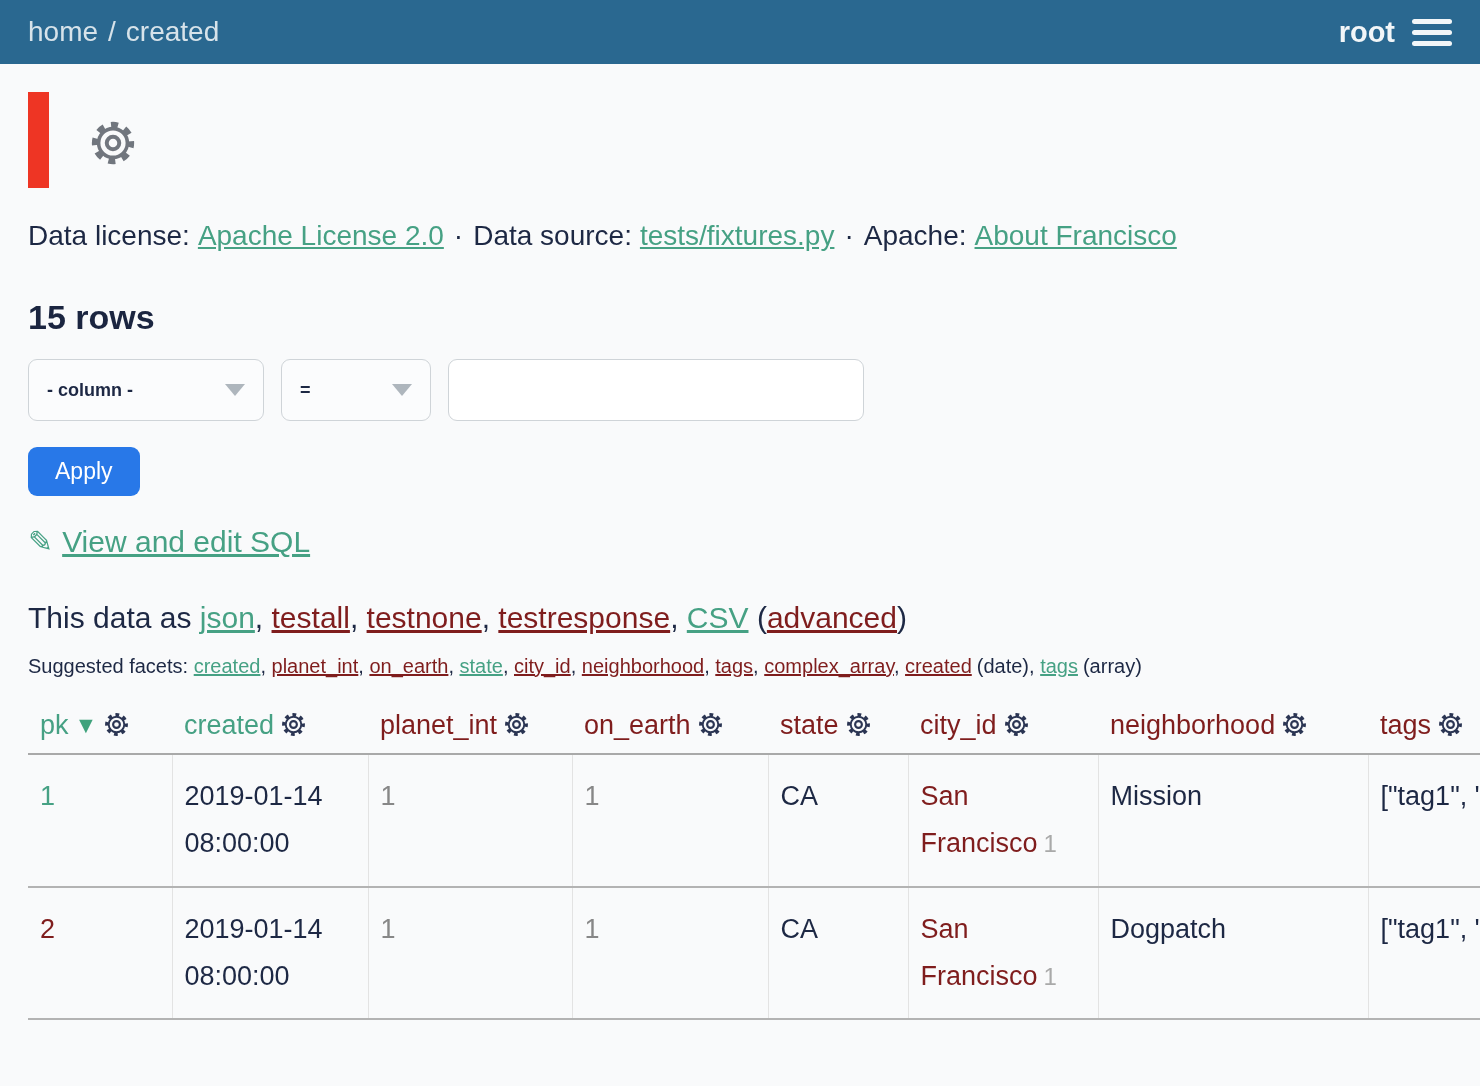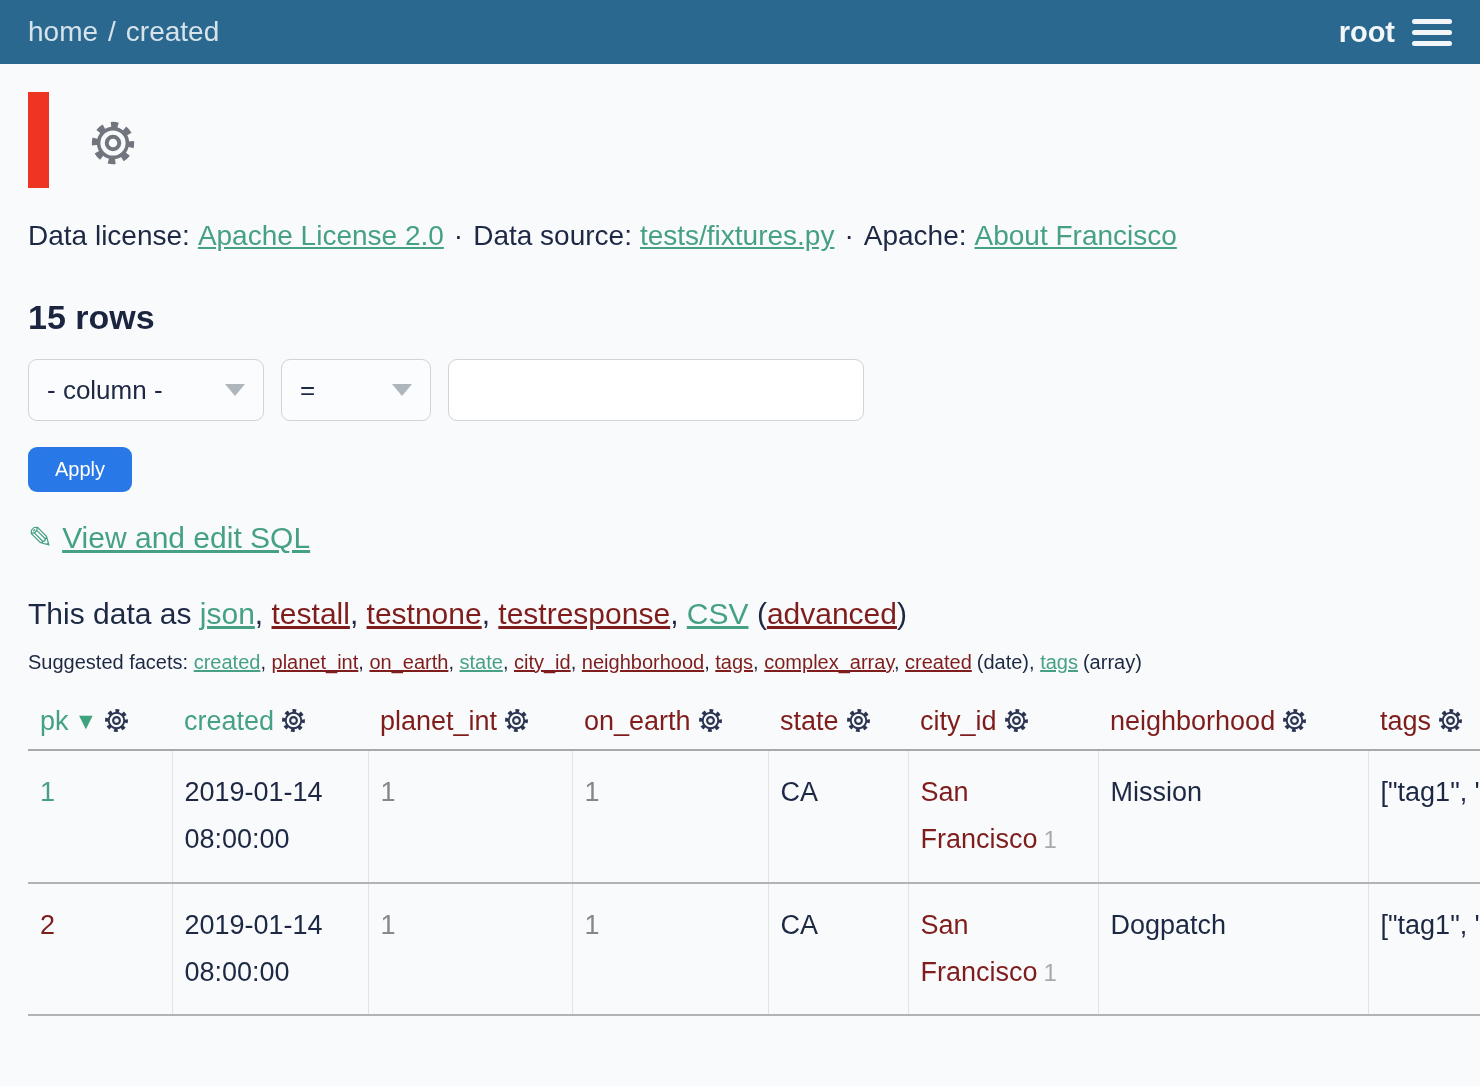--- a/index.html
+++ b/index.html
@@ -36,35 +36,35 @@
   .meta .lbl { margin-right:8px; }
   .meta .dot { margin:0 10px; }
 
   h2 { margin:46px 28px 0; font-size:34px; font-weight:700; color:#1b2540; }
 
   
   .filters { display:flex; gap:17px; margin:22px 28px 0; }
   .fake-select {
     height:62px; border:1px solid #cfd4d8; border-radius:9px; background:#fbfcfd;
     display:flex; align-items:center; justify-content:space-between;
-    padding:0 18px; font-size:26px; color:#1d2844; cursor:pointer;
+    padding:0 18px; font-size:18px; color:#1d2844; cursor:pointer;font-weight:bold;
   }
   .fake-select.col { width:236px; }
   .fake-select.op  { width:150px; }
   .caret { width:0; height:0; border-left:10px solid transparent;
     border-right:10px solid transparent; border-top:12px solid #aeb6bd; }
   .filter-input {
     width:416px; height:62px; border:1px solid #cfd4d8; border-radius:9px;
     background:#ffffff; font-size:27px; padding:0 16px; outline:none;
     font-family:"Liberation Sans","DejaVu Sans",sans-serif;
   }
 
   .apply-btn {
     margin:26px 28px 0; display:inline-block; background:#2878e8; color:#fff;
-    border:none; border-radius:9px; font-size:20px; padding:11px 27px;
+    border:none; border-radius:9px; font-size:23px; padding:11px 27px;
     font-family:"Liberation Sans","DejaVu Sans",sans-serif; cursor:pointer;
   }
 
   .sql-line { margin:28px 28px 0; font-size:30px; }
   .pencil { color:#46a184; margin-right:9px; font-size:30px; }
 
   .data-as { margin:42px 28px 0; font-size:30px; }
   .data-as .prefix { margin-right:.28em; }
   .data-as .paren { margin-left:.28em; }
 

